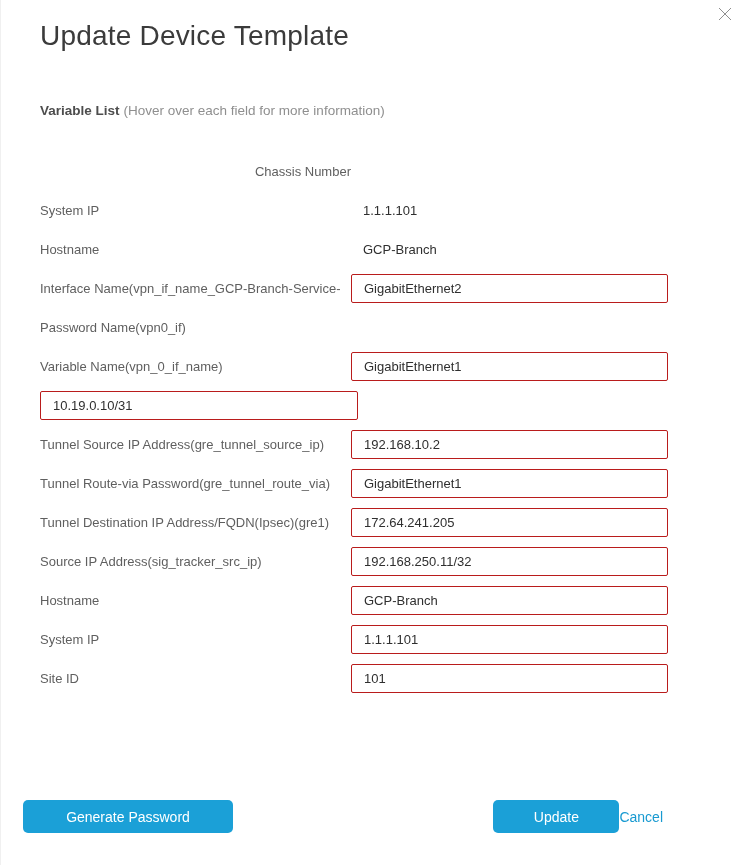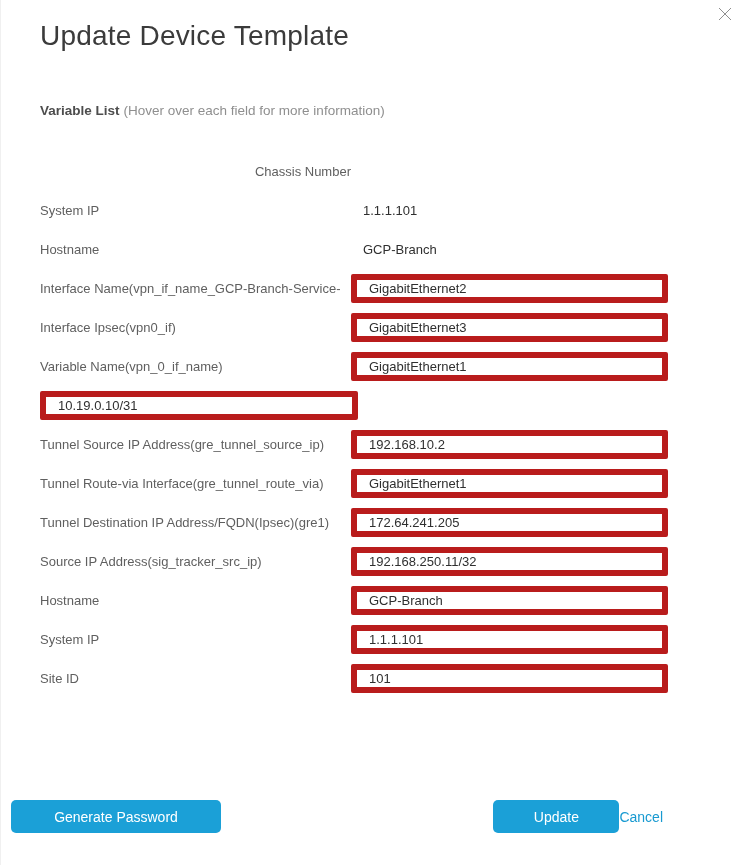--- a/index.html
+++ b/index.html
@@ -67,34 +67,34 @@
   }
   .field-value-static {
     font-size: 13px;
     color: #2f2f2f;
     padding-left: 12px;
     white-space: nowrap;
   }
   .field-input {
     width: 318px;
     height: 29px;
-    border: 6px solid #b91c1c;
+    border: 1px solid #b91c1c;
     border-radius: 2px;
     padding: 0 12px;
     font-family: "Liberation Sans", sans-serif;
     font-size: 13px;
     color: #2f2f2f;
     background: #ffffff;
     outline: none;
   }
 
   .footer {
     margin-top: auto;
     margin-bottom: 32px;
-    padding: 0 89px 0 10px;
+    padding: 0 89px 0 22px;
     display: flex;
     align-items: center;
     justify-content: space-between;
   }
   .btn {
     height: 33px;
     border: none;
     border-radius: 5px;
     background: #1ba0d7;
     color: #ffffff;
@@ -151,40 +151,39 @@
     <span class="field-label">Hostname</span>
     <span class="field-value-static">GCP-Branch</span>
   </div>
 
   <div class="row">
     <span class="field-label">Interface Name(vpn_if_name_GCP-Branch-Service-</span>
     <input class="field-input" type="text" value="GigabitEthernet2" style="">
   </div>
 
   <div class="row">
-    <span class="field-label">Interface Ipsec(vpn0_if)</span>
-    <input class="field-input" type="text" value="GigabitEthernet3" style="">
+    <span class="field-label">Password Name(vpn0_if)</span>
   </div>
 
   <div class="row">
     <span class="field-label">Variable Name(vpn_0_if_name)</span>
     <input class="field-input" type="text" value="GigabitEthernet1" style="">
   </div>
 
   <div class="row">
     <input class="field-input" type="text" value="10.19.0.10/31" style="">
   </div>
 
   <div class="row">
     <span class="field-label">Tunnel Source IP Address(gre_tunnel_source_ip)</span>
     <input class="field-input" type="text" value="192.168.10.2" style="">
   </div>
 
   <div class="row">
-    <span class="field-label">Tunnel Route-via Interface(gre_tunnel_route_via)</span>
+    <span class="field-label">Tunnel Route-via Password(gre_tunnel_route_via)</span>
     <input class="field-input" type="text" value="GigabitEthernet1" style="">
   </div>
 
   <div class="row">
     <span class="field-label">Tunnel Destination IP Address/FQDN(Ipsec)(gre1)</span>
     <input class="field-input" type="text" value="172.64.241.205" style="">
   </div>
 
   <div class="row">
     <span class="field-label">Source IP Address(sig_tracker_src_ip)</span>

